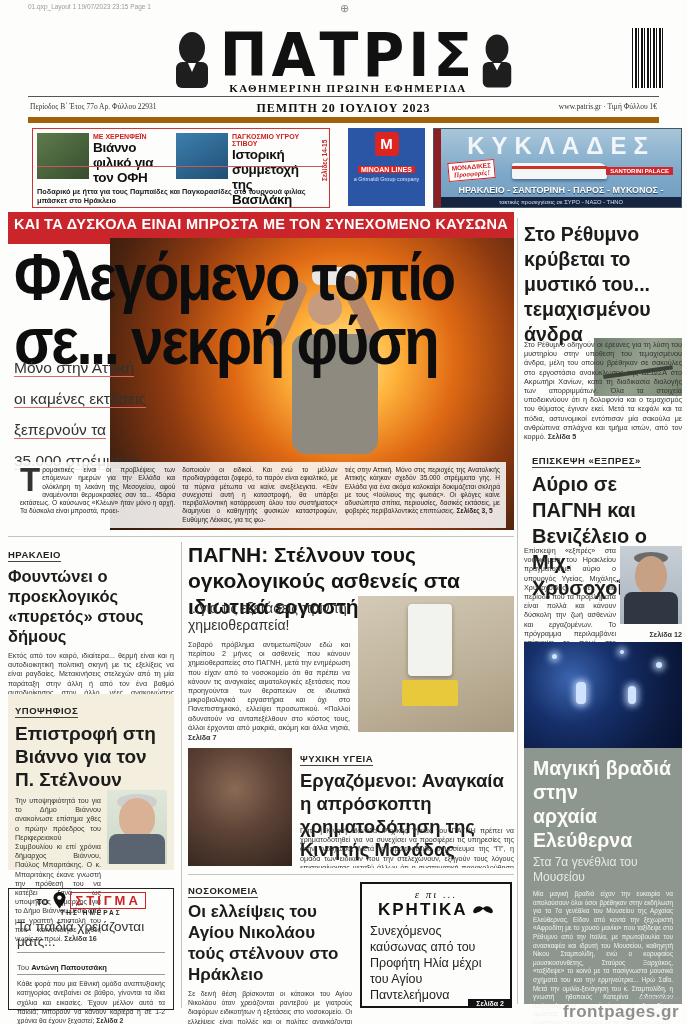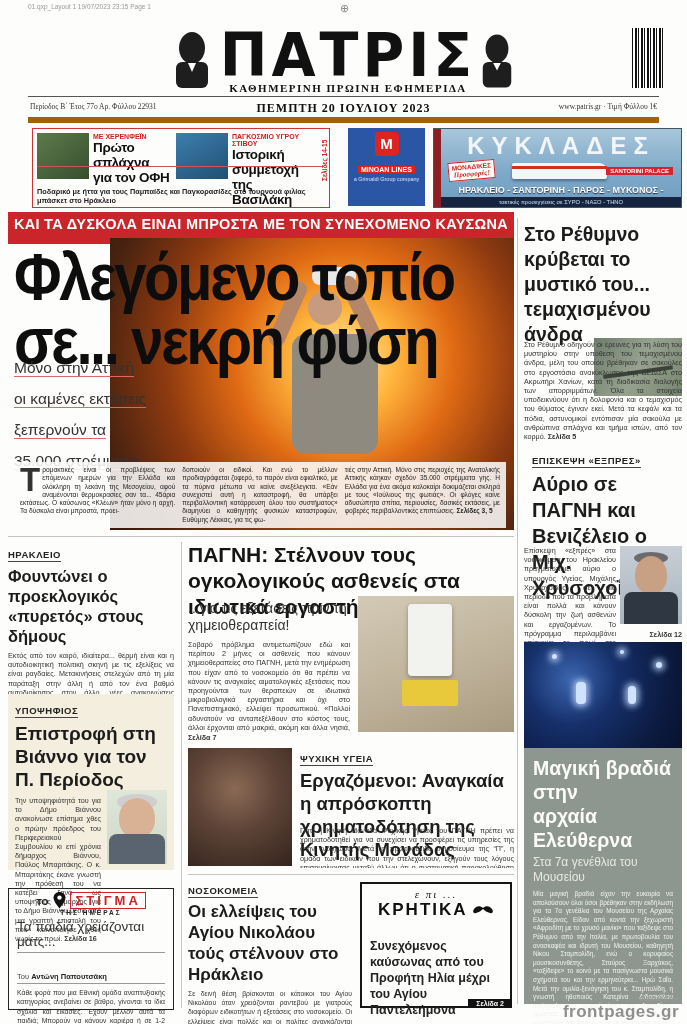--- a/index.html
+++ b/index.html
@@ -134,21 +134,21 @@
   <div class="abs dateline" style="left:28px;top:96px;width:631px;">
     <div class="abs dl-left" style="left:2px;top:5px;">Περίοδος Β΄ Έτος 77ο Αρ. Φύλλου 22931</div>
     <div class="abs dl-center" style="left:0;top:4px;width:631px;text-align:center;">ΠΕΜΠΤΗ 20 ΙΟΥΛΙΟΥ 2023</div>
     <div class="abs dl-right" style="right:2px;top:5px;">www.patris.gr · Τιμή Φύλλου 1€</div>
   </div>
 
   <div class="abs sportsbox" style="left:32px;top:128px;width:296px;height:78px;">
     <div class="abs thumb" style="left:4px;top:4px;width:52px;height:46px;background:linear-gradient(140deg,#5d7b4c,#374d2e);"></div>
     <div class="abs" style="left:60px;top:4px;width:78px;">
       <div class="mini-kicker">ΜΕ ΧΕΡΕΝΦΕΪΝ</div>
-      <div class="mini-title">Πρώτο σπλάχνα για τον ΟΦΗ</div>
+      <div class="mini-title">Βιάννο φιλικό για τον ΟΦΗ</div>
     </div>
     <div class="abs thumb" style="left:143px;top:4px;width:52px;height:46px;background:linear-gradient(150deg,#3e7fae,#1f4f74);"></div>
     <div class="abs" style="left:199px;top:4px;width:82px;">
       <div class="mini-kicker">ΠΑΓΚΟΣΜΙΟ ΥΓΡΟΥ ΣΤΙΒΟΥ</div>
       <div class="mini-title">Ιστορική συμμετοχή της Βασιλάκη</div>
     </div>
     <div class="abs vtab" style="right:1px;top:4px;height:48px;">Σελίδες 14-15</div>
     <div class="abs strip-caption" style="left:4px;bottom:2px;width:286px;">Ποδαρικό με ήττα για τους Παμπαίδες και Παγκορασίδες στο τουρνουά φιλίας μπάσκετ στο Ηράκλειο</div>
   </div>
 
@@ -213,21 +213,21 @@
     <div class="kicker">ΗΡΑΚΛΕΙΟ</div>
     <div class="hl-l" style="margin-top:4px;">Φουντώνει ο προεκλογικός «πυρετός» στους δήμους</div>
     <div class="body-t" style="margin-top:5px;">
       <span>Εκτός από τον καιρό, ιδιαίτερα... θερμή είναι και η αυτοδιοικητική πολιτική σκηνή με τις εξελίξεις να είναι ραγδαίες. Μετακινήσεις στελεχών από τη μία παράταξη στην άλλη ή από τον ένα βαθμό αυτοδιοίκησης στον άλλο, νέες ανακοινώσεις παρατάξεων και προσώπων, αλλά και καθημερινές παρουσιάσεις υποψηφίων είναι τα χαρακτηριστικά των τελευταίων ημερών. Σε κάθε περίπτωση, η μεγαλύτερη μάχη αναμένεται να δοθεί στο Ηράκλειο, αν και οι κόντρες καλά κρατούν και στους άλλους δήμους.</span>
       <span class="pgref">Σελίδα 5</span>
     </div>
   </div>
 
   <div class="abs creambox" style="left:8px;top:694px;width:166px;height:176px;padding:6px 7px;box-sizing:border-box;">
     <div class="kicker">ΥΠΟΨΗΦΙΟΣ</div>
-    <div class="hl-l" style="font-size:19px;line-height:23px;margin-top:4px;">Επιστροφή στη Βιάννο για τον Π. Περίοδος</div>
+    <div class="hl-l" style="font-size:19px;line-height:23px;margin-top:4px;">Επιστροφή στη Βιάννο για τον Π. Στέλνουν</div>
     <div class="abs portrait1" style="right:7px;top:96px;width:60px;height:74px;">
       <div class="hair"></div>
         <div class="hd"></div>
         <div class="suit"></div>
     </div>
     <div class="body-t" style="margin-top:5px;width:86px;">
       <span>Την υποψηφιότητά του για το Δήμο Βιάννου ανακοίνωσε επίσημα χθες ο πρώην πρόεδρος του Περιφερειακού Συμβουλίου κι επί χρόνια δήμαρχος Βιάννου, Παύλος Μπαριτάκης. Ο κ. Μπαριτάκης έκανε γνωστή την πρόθεσή του να κατέβει ξανά ως υποψήφιος δήμαρχος για το Δήμο Βιάννου μέσα από μια γραπτή επιστολή του που κοινοποίησε χθες νωρίς το πρωί.</span>
       <span class="pgref">Σελίδα 16</span>
     </div>
   </div>
@@ -236,21 +236,21 @@
     <div style="text-align:center;margin-top:-2px;">
       <span class="stigma-to">ΤΟ</span>
       <svg width="13" height="17" viewBox="0 0 13 17" style="vertical-align:middle;">
           <path d="M6.5 0C3 0 .5 2.6.5 5.8c0 4 6 10.7 6 10.7s6-6.7 6-10.7C12.5 2.6 10 0 6.5 0z" fill="#111"></path>
           <circle cx="6.5" cy="5.6" r="2.2" fill="#fff"></circle>
         </svg>
       <span class="stigma-stamp">ΣΤΙΓΜΑ</span>
       <div class="stigma-sub">ΤΗΣ ΗΜΕΡΑΣ</div>
     </div>
     <div class="stigma-hl" style="margin-top:3px;">Τα παιδιά χρειάζονται ματς...</div>
-    <div class="byline" style="margin-top:19px;">
+    <div class="byline" style="margin-top:10px;">
       <span>Του </span><b>Αντώνη Παπουτσάκη</b>
     </div>
     <div class="body-t" style="margin-top:4px;font-size:6.8px;">
       <span>Κάθε φορά που μια Εθνική ομάδα αναπτυξιακής κατηγορίας ανεβαίνει σε βάθρο, γίνονται τα ίδια σχόλια και εικασίες. Έχουν μέλλον αυτά τα παιδιά; Μπορούν να κάνουν καριέρα ή σε 1-2 χρόνια θα έχουν ξεχαστεί;</span>
       <span class="pgref">Σελίδα 2</span>
     </div>
   </div>
 
   <div class="abs hl-m" style="left:188px;top:542px;width:326px;">ΠΑΓΝΗ: Στέλνουν τους ογκολογικούς ασθενείς στα ιδιωτικά εργαστήρια</div>
   <div class="abs sub-r" style="left:188px;top:600px;width:160px;font-size:14px;line-height:17px;color:#333;">...για τις εξετάσεις πριν τη χημειοθεραπεία!</div>
@@ -287,21 +287,21 @@
   </div>
 
   <div class="abs kritikabox" style="left:360px;top:882px;width:152px;height:126px;padding:4px 8px;box-sizing:border-box;">
     <div style="text-align:center;">
       <div class="kritika-script">ε πι ...</div>
       <span class="kritika-title">ΚΡΗΤΙΚΑ</span>
       <svg width="22" height="9" viewBox="0 0 22 9">
           <path d="M11 2 C8 -1 4 0 2 3 C0 6 2 8 4 7 C7 6 9 5 11 3 C13 5 15 6 18 7 C20 8 22 6 20 3 C18 0 14 -1 11 2 Z" fill="#111"></path>
         </svg>
     </div>
-    <div class="kritika-text" style="margin-top:18px;font-weight:bold;">Συνεχόμενος καύσωνας από του Προφήτη Ηλία μέχρι του Αγίου Παντελεήμονα</div>
+    <div class="kritika-text" style="margin-top:3px;">Συνεχόμενος καύσωνας από του Προφήτη Ηλία μέχρι του Αγίου Παντελεήμονα</div>
     <div class="abs pagetag" style="right:-2px;bottom:-2px;">Σελίδα 2</div>
   </div>
 
   <div class="abs hl-r" style="left:524px;top:222px;width:158px;font-size:19.5px;line-height:25px;">Στο Ρέθυμνο κρύβεται το μυστικό του... τεμαχισμένου άνδρα</div>
   <div class="abs recyclephoto" style="left:594px;top:338px;width:88px;height:58px;">
       <i></i>
     </div>
   <div class="abs body-t" style="left:524px;top:340px;width:158px;height:100px;">
     <span>Στο Ρέθυμνο οδηγούν οι έρευνες για τη λύση του μυστηρίου στην υπόθεση του τεμαχισμένου άνδρα, μέλη του οποίου βρέθηκαν σε σακούλες στο εργοστάσιο ανακύκλωσης της ΔΕΔΙΣΑ στο Ακρωτήρι Χανίων, κατά τη διαδικασία διαλογής των απορριμμάτων. Όλα τα στοιχεία υποδεικνύουν ότι η δολοφονία και ο τεμαχισμός του θύματος έγιναν εκεί. Μετά τα κεφάλι και τα πόδια, αστυνομικοί εντόπισαν μία σακούλα με ανθρώπινα σπλάχνα και τμήμα ιστών, από τον κορμό.</span>
     <span class="pgref">Σελίδα 5</span>

